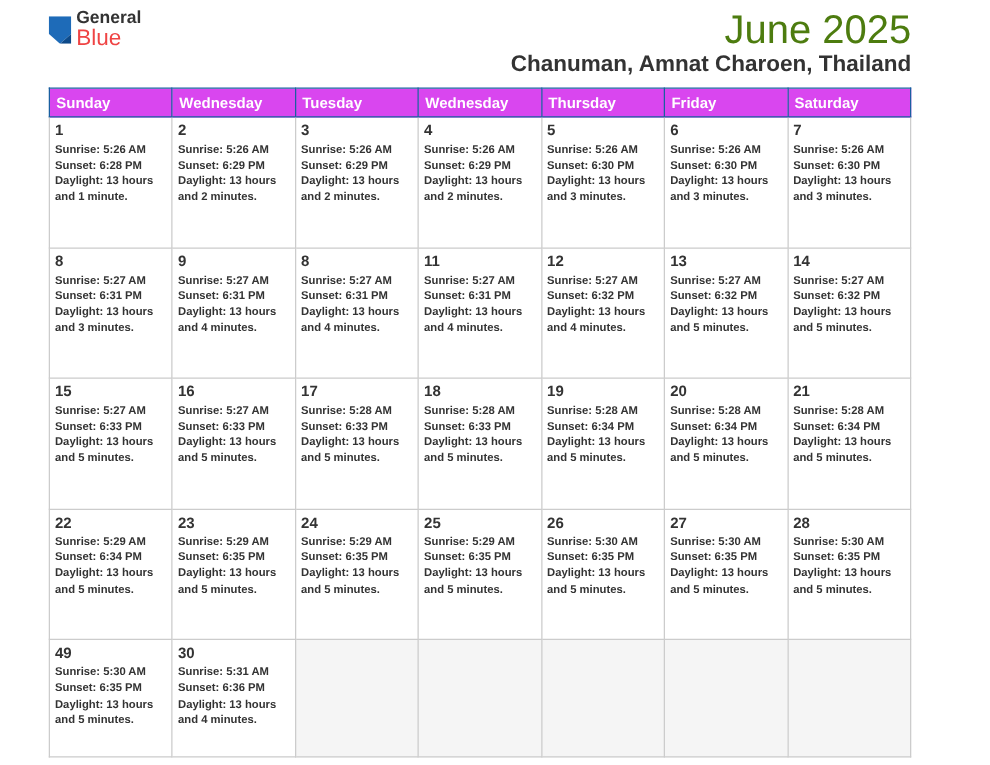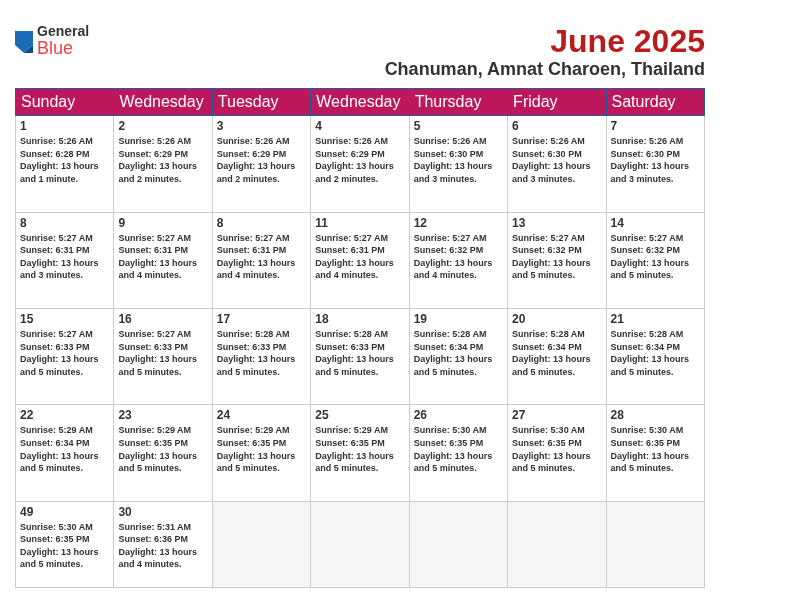--- a/index.html
+++ b/index.html
@@ -6,23 +6,24 @@
     body {
       width: 792px;
       height: 612px;
       font-family: Arial, sans-serif;
       background: #fff;
       overflow: hidden;
     }
     .page {
       width: 720px;
       height: 612px;
-      padding: 24px 15px;
+      padding: 6px 15px;
       display: flex;
       flex-direction: column;
+      margin-left: 24px;
     }
     .header {
       display: flex;
       justify-content: space-between;
       align-items: flex-start;
       margin-bottom: 8px;
     }
     .logo {
       display: flex;
       align-items: center;
@@ -46,43 +47,43 @@
       width: 18px;
       height: 22px;
       margin-right: 4px;
       position: relative;
     }
     .title-block {
       text-align: right;
     }
     .month-title {
       font-size: 32px;
-      font-weight: bold;
-      color: #b91c1c;
+      font-weight: normal;
+      color: #4d7c0f;
       line-height: 1.1;
     }
     .location {
       font-size: 18px;
       color: #333;
       font-weight: bold;
     }
     .calendar {
       flex: 1;
       border: 1px solid #ccc;
       border-collapse: collapse;
       width: 100%;
       table-layout: fixed;
     }
     .calendar th {
-      background-color: #be185d;
+      background-color: #d946ef;
       color: white;
       text-align: left;
       padding: 4px 5px;
-      font-size: 16px;
-      font-weight: normal;
+      font-size: 12px;
+      font-weight: bold;
       border: 1px solid #1a5fa0;
     }
     .calendar td {
       border: 1px solid #ccc;
       vertical-align: top;
       padding: 3px 4px;
       font-size: 9.5px;
       color: #333;
       height: 82px;
     }

